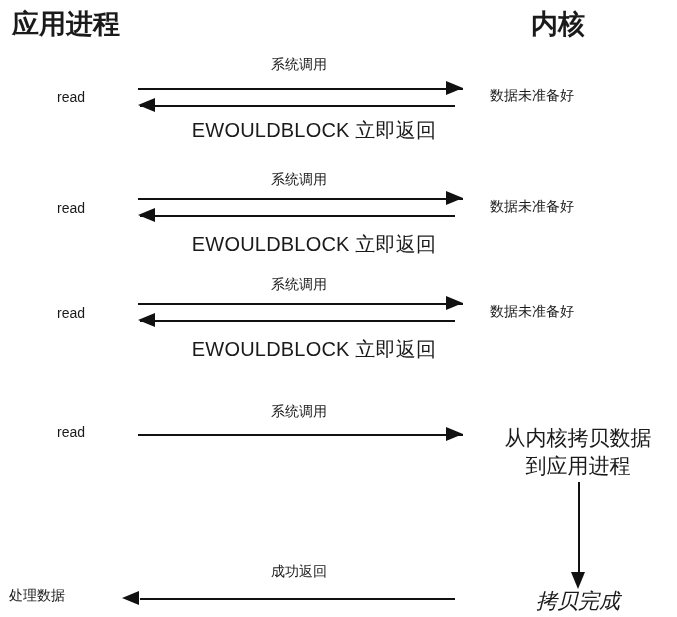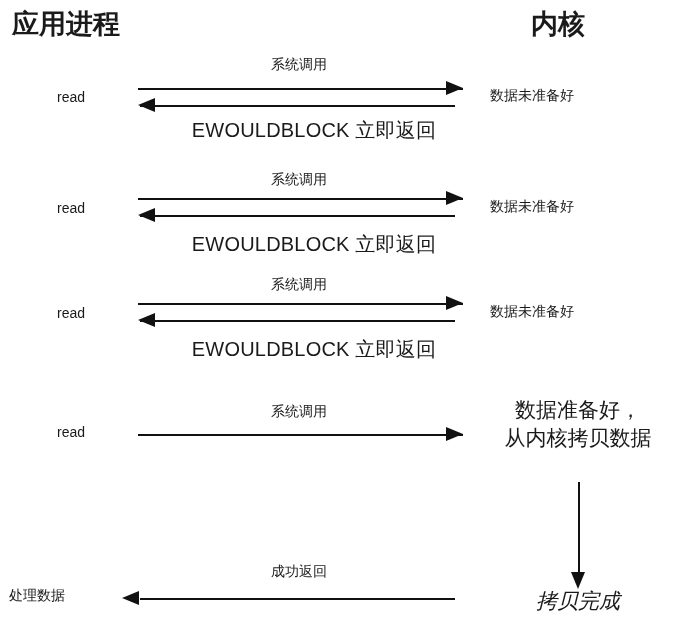--- a/index.html
+++ b/index.html
@@ -77,22 +77,22 @@
   <div class="shaft" style="left:140px;top:320px;width:315px;"></div>
   <div class="head-l" style="left:138px;top:313px;"></div>
   <div class="lbl mono-ish ctr" style="left:300px;top:338px;">EWOULDBLOCK 立即返回</div>
   <div class="lbl" style="left:490px;top:303px;">数据未准备好</div>
 
   <div class="lbl ctr" style="left:299px;top:403px;">系统调用</div>
   <div class="lbl" style="left:57px;top:424px;">read</div>
   <div class="shaft" style="left:138px;top:434px;width:325px;"></div>
   <div class="head-r" style="left:446px;top:427px;"></div>
 
-  <div class="rtext" style="left:578px;top:396px;">数据准备好，</div>
   <div class="rtext" style="left:578px;top:424px;text-align:right;">从内核拷贝数据</div>
+  <div class="rtext" style="left:578px;top:452px;">到应用进程</div>
 
   <div class="vshaft" style="left:578px;top:482px;height:92px;"></div>
   <div class="head-d" style="left:571px;top:572px;"></div>
 
   <div class="lbl" style="left:9px;top:587px;">处理数据</div>
   <div class="lbl ctr" style="left:299px;top:563px;">成功返回</div>
   <div class="shaft" style="left:140px;top:598px;width:315px;"></div>
   <div class="head-l" style="left:122px;top:591px;"></div>
   <div class="rtext" style="left:578px;top:587px;font-style:italic;">拷贝完成</div>
 

